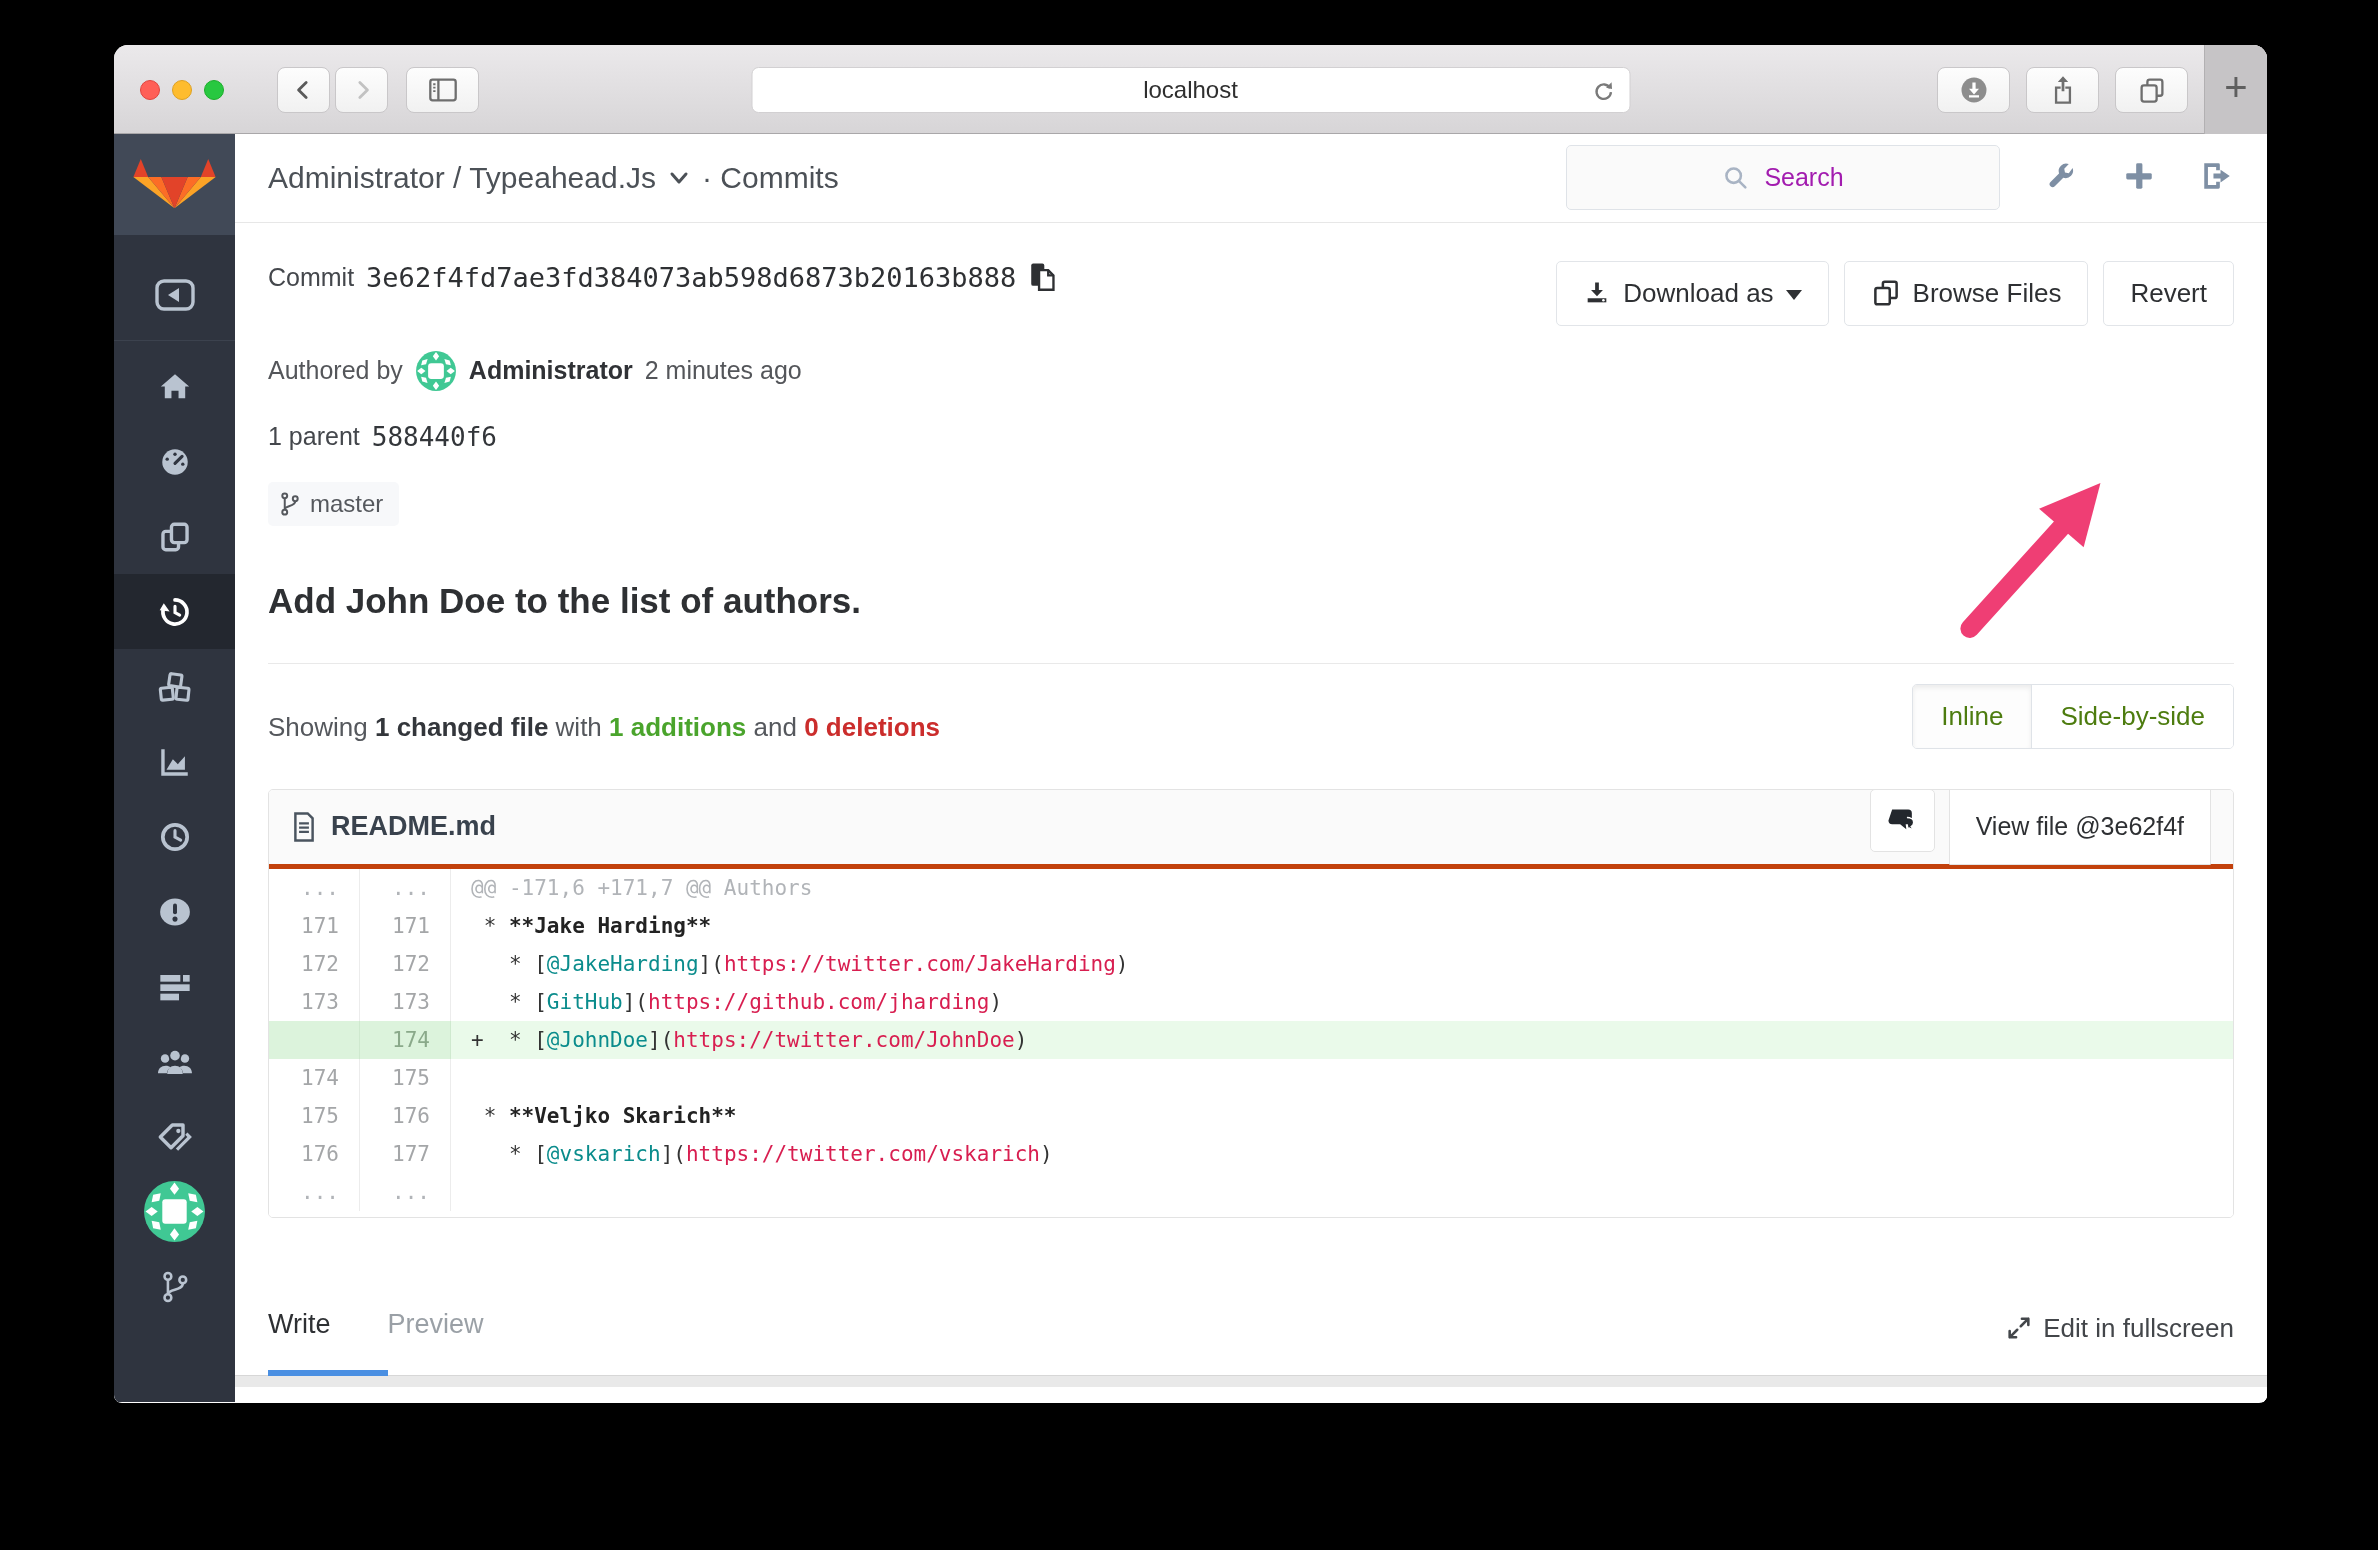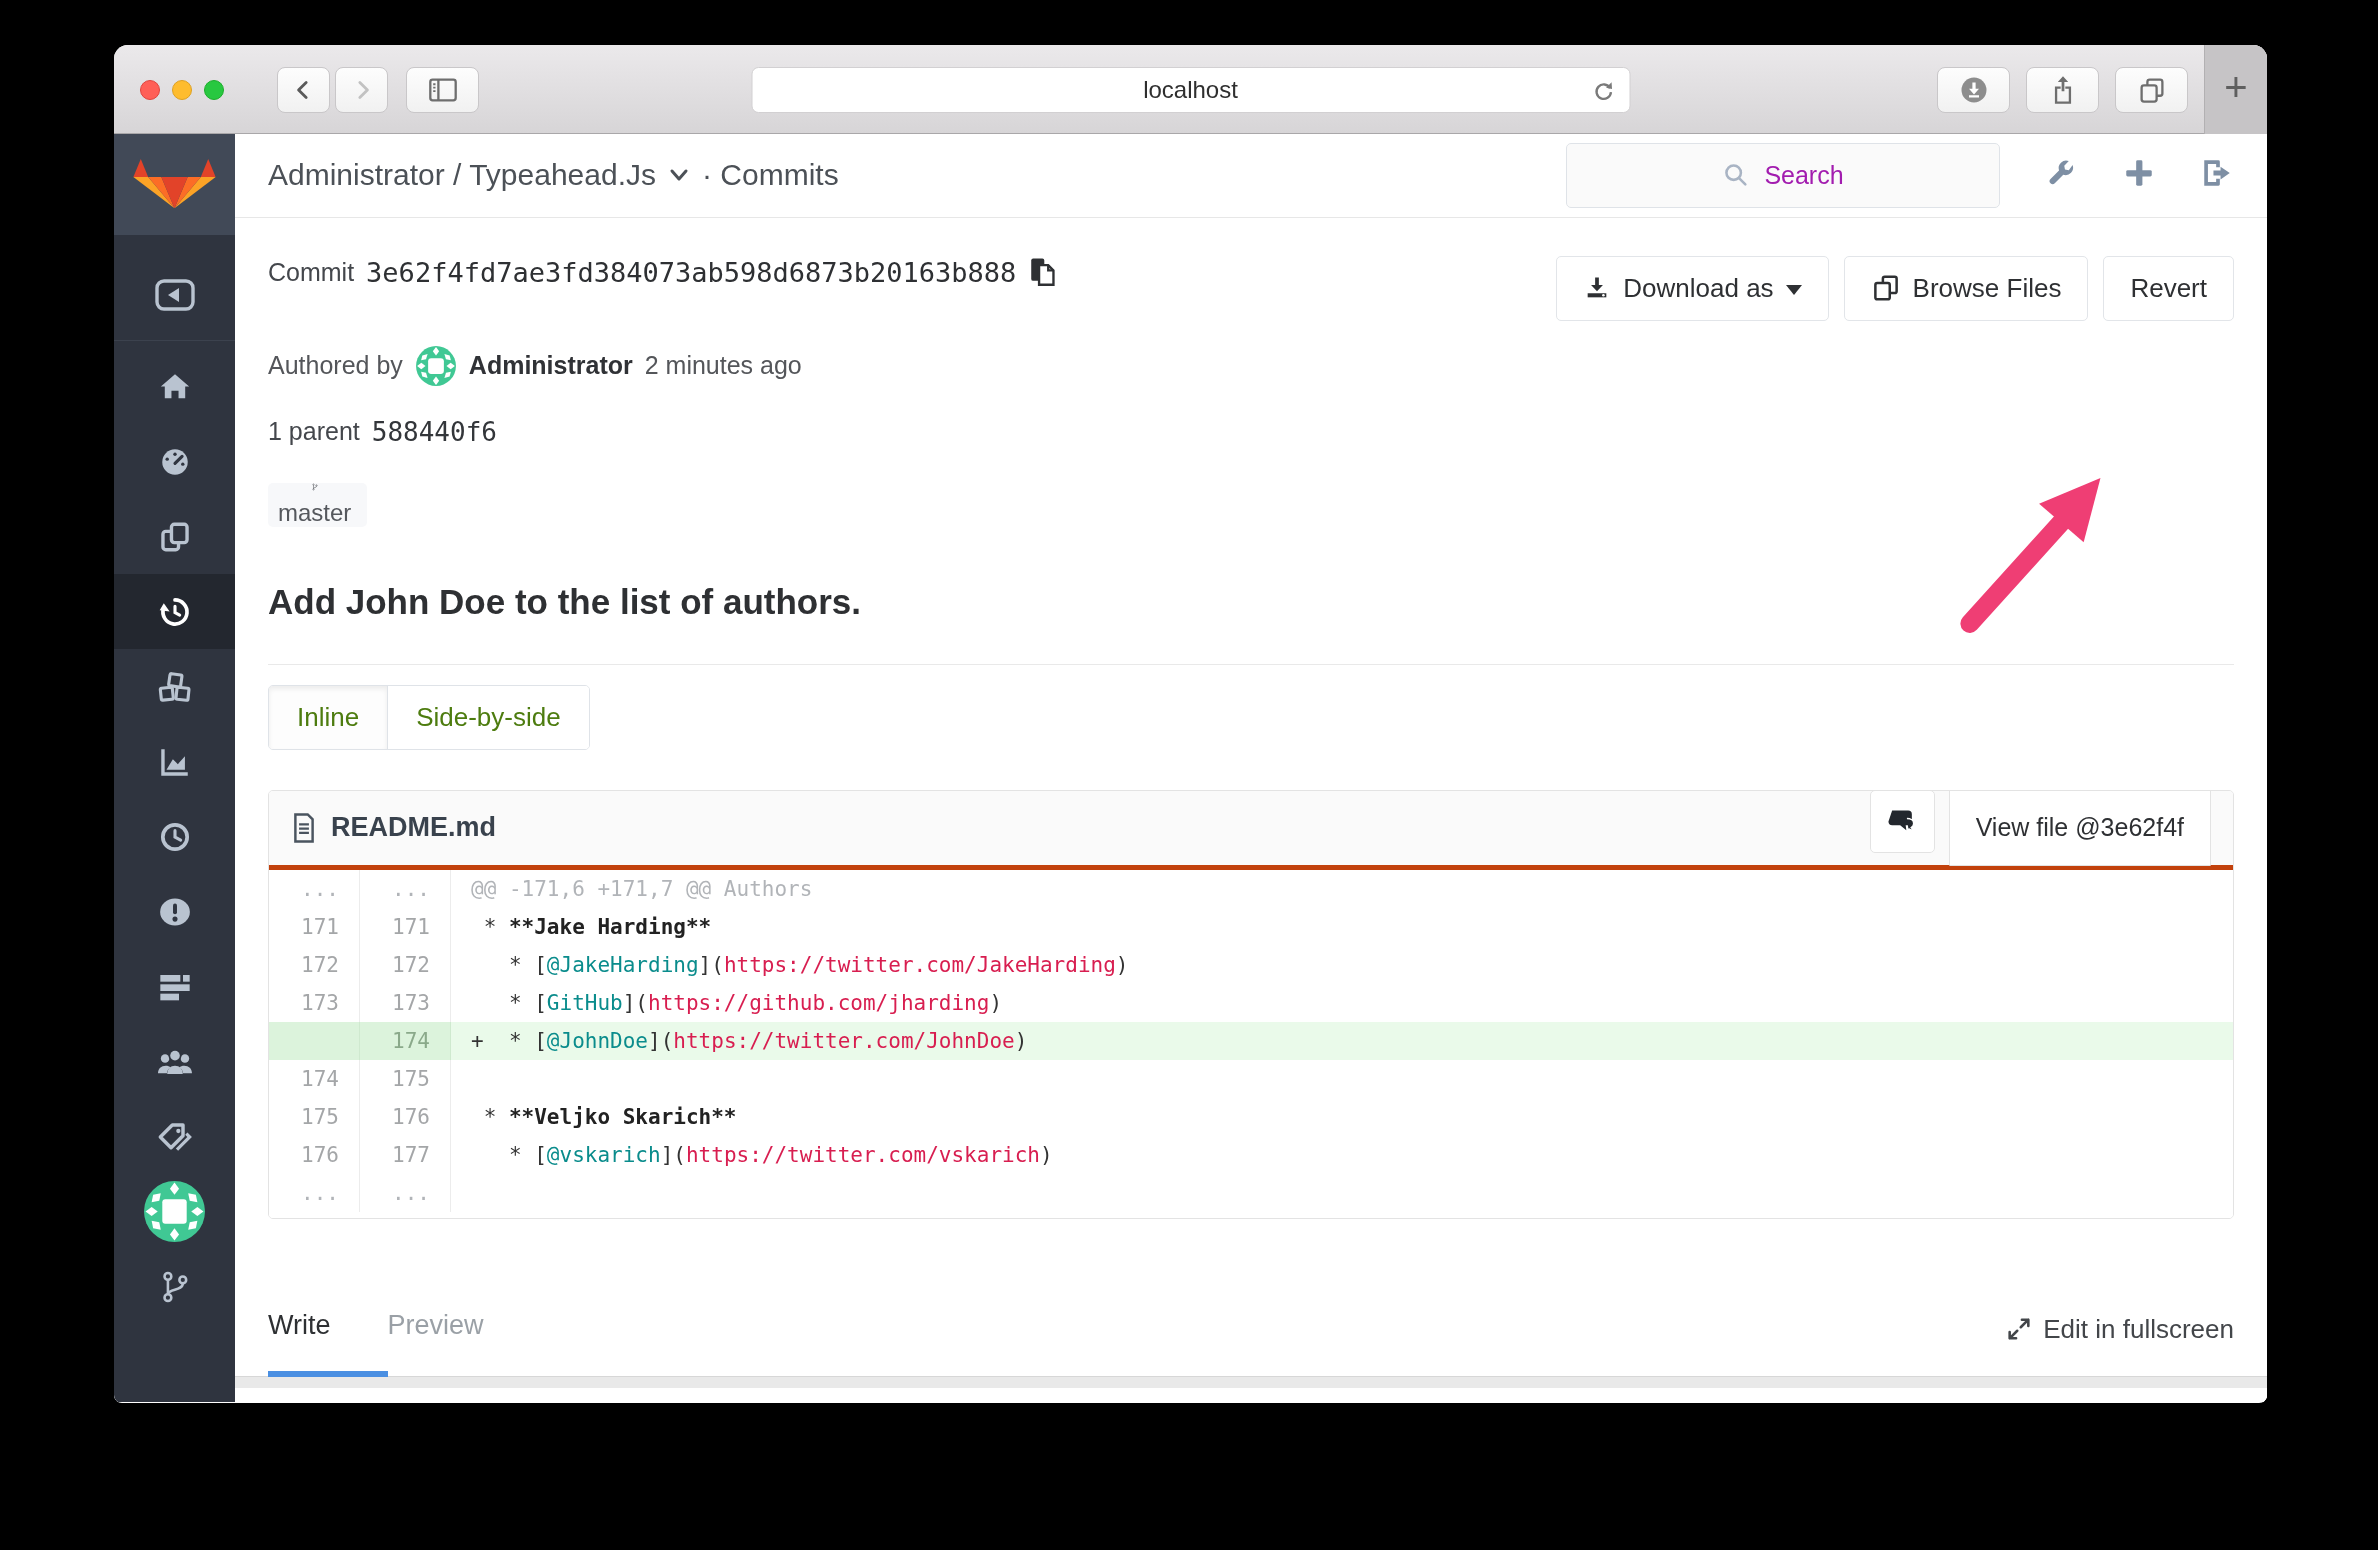--- a/index.html
+++ b/index.html
@@ -67,21 +67,21 @@
   .gl-btn { height:65px; background:#fff; border:1px solid #e2e5e9; border-radius:5px; display:flex;
             align-items:center; justify-content:center; gap:12px; font-size:26px; color:#2e3033; padding:0 26px; }
   .caret-down { width:0; height:0; border-left:8px solid transparent; border-right:8px solid transparent;
                 border-top:10px solid #2e3033; margin-top:4px; }
   .authored-row { margin-top:24px; display:flex; align-items:center; gap:12px; font-size:25px; color:#54565a; }
   .authored-row b { color:#303236; }
   .parent-row { margin-top:30px; font-size:25px; color:#44474c; display:flex; align-items:center; gap:12px; }
   .parent-sha { font-size:26px; color:#33363a;text-align:right; }
   .branch-row { margin-top:30px; }
   .branch-badge { display:inline-flex; align-items:center; gap:8px; height:44px; padding:0 16px 0 10px;
-                  background:#f7f8fa; border-radius:5px; font-size:24px; color:#55585d;flex-direction:column; }
+                  background:#f7f8fa; border-radius:5px; font-size:24px; color:#55585d; }
   .commit-title { margin-top:55px; font-size:35px; font-weight:600; color:#2e3033; }
   .rule { margin-top:42px; border-top:1px solid #e9e9e9; }
   .stats-row { margin-top:20px; display:flex; justify-content:space-between; align-items:center; }
   .stats { font-size:26px; color:#55585d; margin-top:22px; }
   .stats b { color:#33363b; }
   .stats .add { color:#4aa42c; font-weight:bold; }
   .stats .del { color:#cb2d2c; font-weight:bold; }
   .toggle-group { display:flex; border:1px solid #dfe3e8; border-radius:5px; overflow:hidden; }
   .toggle-btn { height:63px; display:flex; align-items:center; padding:0 28px; font-size:26px; color:#4d7c0f; background:#fff; }
   .toggle-btn.active { box-shadow:inset 0 3px 5px rgba(0,0,0,.07); border-right:1px solid #dfe3e8; background:#fdfdfd; }
@@ -423,20 +423,28 @@
             </svg>
             <span>master</span>
           </span>
         </div>
 
         <h2 class="commit-title">Add John Doe to the list of authors.</h2>
 
         <div class="rule"></div>
 
         <div class="stats-row">
+          <div class="stats">
+            <span>Showing</span>
+            <b>1 changed file</b>
+            <span>with</span>
+            <span class="add">1 additions</span>
+            <span>and</span>
+            <span class="del">0 deletions</span>
+          </div>
           <div class="toggle-group">
             <div class="toggle-btn active">Inline</div>
             <div class="toggle-btn">Side-by-side</div>
           </div>
         </div>
 
         <div class="diff-card">
           <div class="diff-head">
             <div class="file-name">
               <svg width="26" height="32" viewBox="0 0 20 26">

